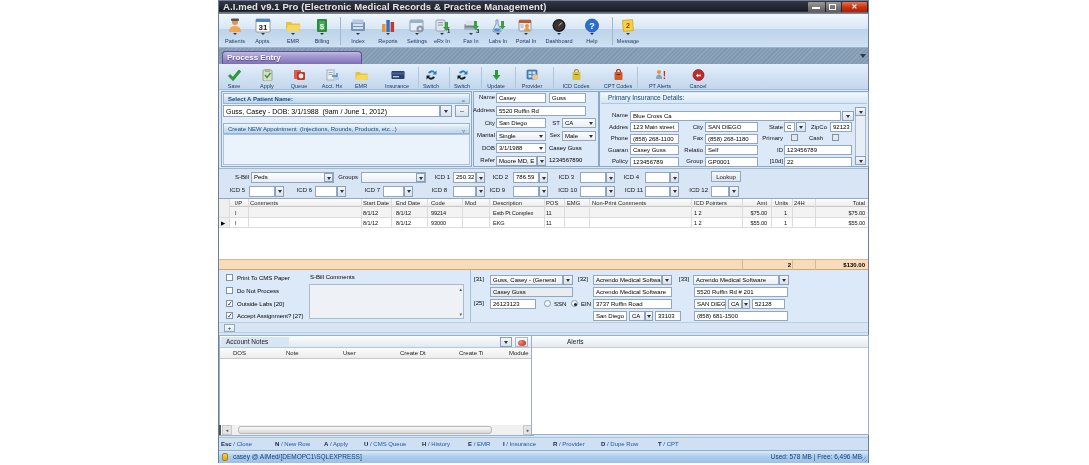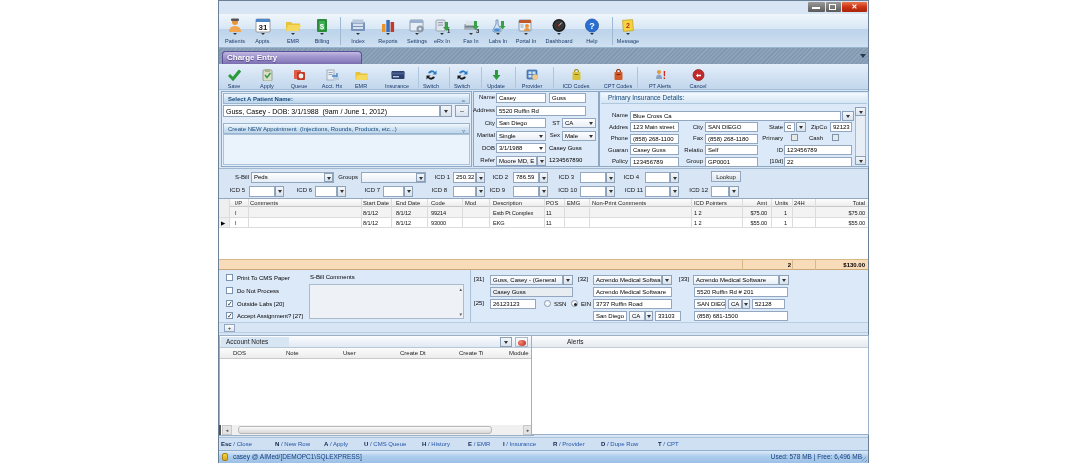--- a/index.html
+++ b/index.html
@@ -40,20 +40,21 @@
 .gh2 { position:absolute; top:349px; font-size:6px; color:#222; white-space:nowrap; }
 .gr { position:absolute; left:0; width:649px; height:10px; }
 .gr span { position:absolute; top:1px; font-size:5.6px; color:#111; white-space:nowrap; letter-spacing:-0.1px; }
 .gv { position:absolute; top:0; width:1px; height:28px; background:#dcdcdc; }
 .key { position:absolute; }
 .key b { color:#10204a; }
 </style>
 </head>
 <body>
 <div id="win">
+  <div class="abs" id="title">A.I.med v9.1 Pro (Electronic Medical Records &amp; Practice Management)</div>
   <div class="abs wbtn" style="left:589px; width:17px; background:linear-gradient(#9a9a9a,#5a5a5a);">
       <span style="position:absolute;left:4px;top:5px;width:8px;height:2px;background:#fff;"></span>
     </div>
   <div class="abs wbtn" style="left:607px; width:15px; background:linear-gradient(#9a9a9a,#5a5a5a);">
       <span style="position:absolute;left:3px;top:2px;width:7px;height:6px;border:1px solid #fff;"></span>
     </div>
   <div class="abs wbtn" style="left:623px; width:25px; background:linear-gradient(#e8744a,#cc3415 50%,#a82408); color:#fff; font-size:7px; font-weight:bold; text-align:center; line-height:10px;">✕</div>
 
   <div class="abs" id="tb1">
     <div class="t1" style="left:-1px">
@@ -187,21 +188,21 @@
     <div class="t1" style="left:392px">
         <span class="ic"><svg width="16" height="15" viewBox="0 0 16 15">
             <path d="M3 2 L13 2 L13 13 L3 13 Z" fill="#f5d442" stroke="#c8a520" stroke-width="0.8" transform="rotate(-4 8 8)"></path>
             <text x="8" y="10" font-size="7" font-weight="bold" fill="#c02a1a" text-anchor="middle" font-family="Liberation Sans">2</text>
           </svg></span>
         <span class="ar"></span>
         <span class="lb">Message</span>
       </div>
   </div>
   <div class="abs" id="tabstrip"></div>
-  <div class="abs" id="tab">Charge Entry</div>
+  <div class="abs" id="tab">Process Entry</div>
     <div class="abs" style="left:641px;top:53px;width:0;height:0;border-left:3px solid transparent;border-right:3px solid transparent;border-top:4px solid #2a3a4a;"></div>
   <div class="abs" id="tb2">
     <div class="t2" style="left:-3px;width:36px">
         <span class="ic"><svg width="13" height="12" viewBox="0 0 13 12">
             <path d="M1 6 L5 10 L12 1.5" stroke="#2a9a3a" stroke-width="3" fill="none"></path>
           </svg></span>
         <span class="lb">Save</span>
       </div>
     <div class="t2" style="left:30px;width:36px">
         <span class="ic"><svg width="13" height="12" viewBox="0 0 13 12">

